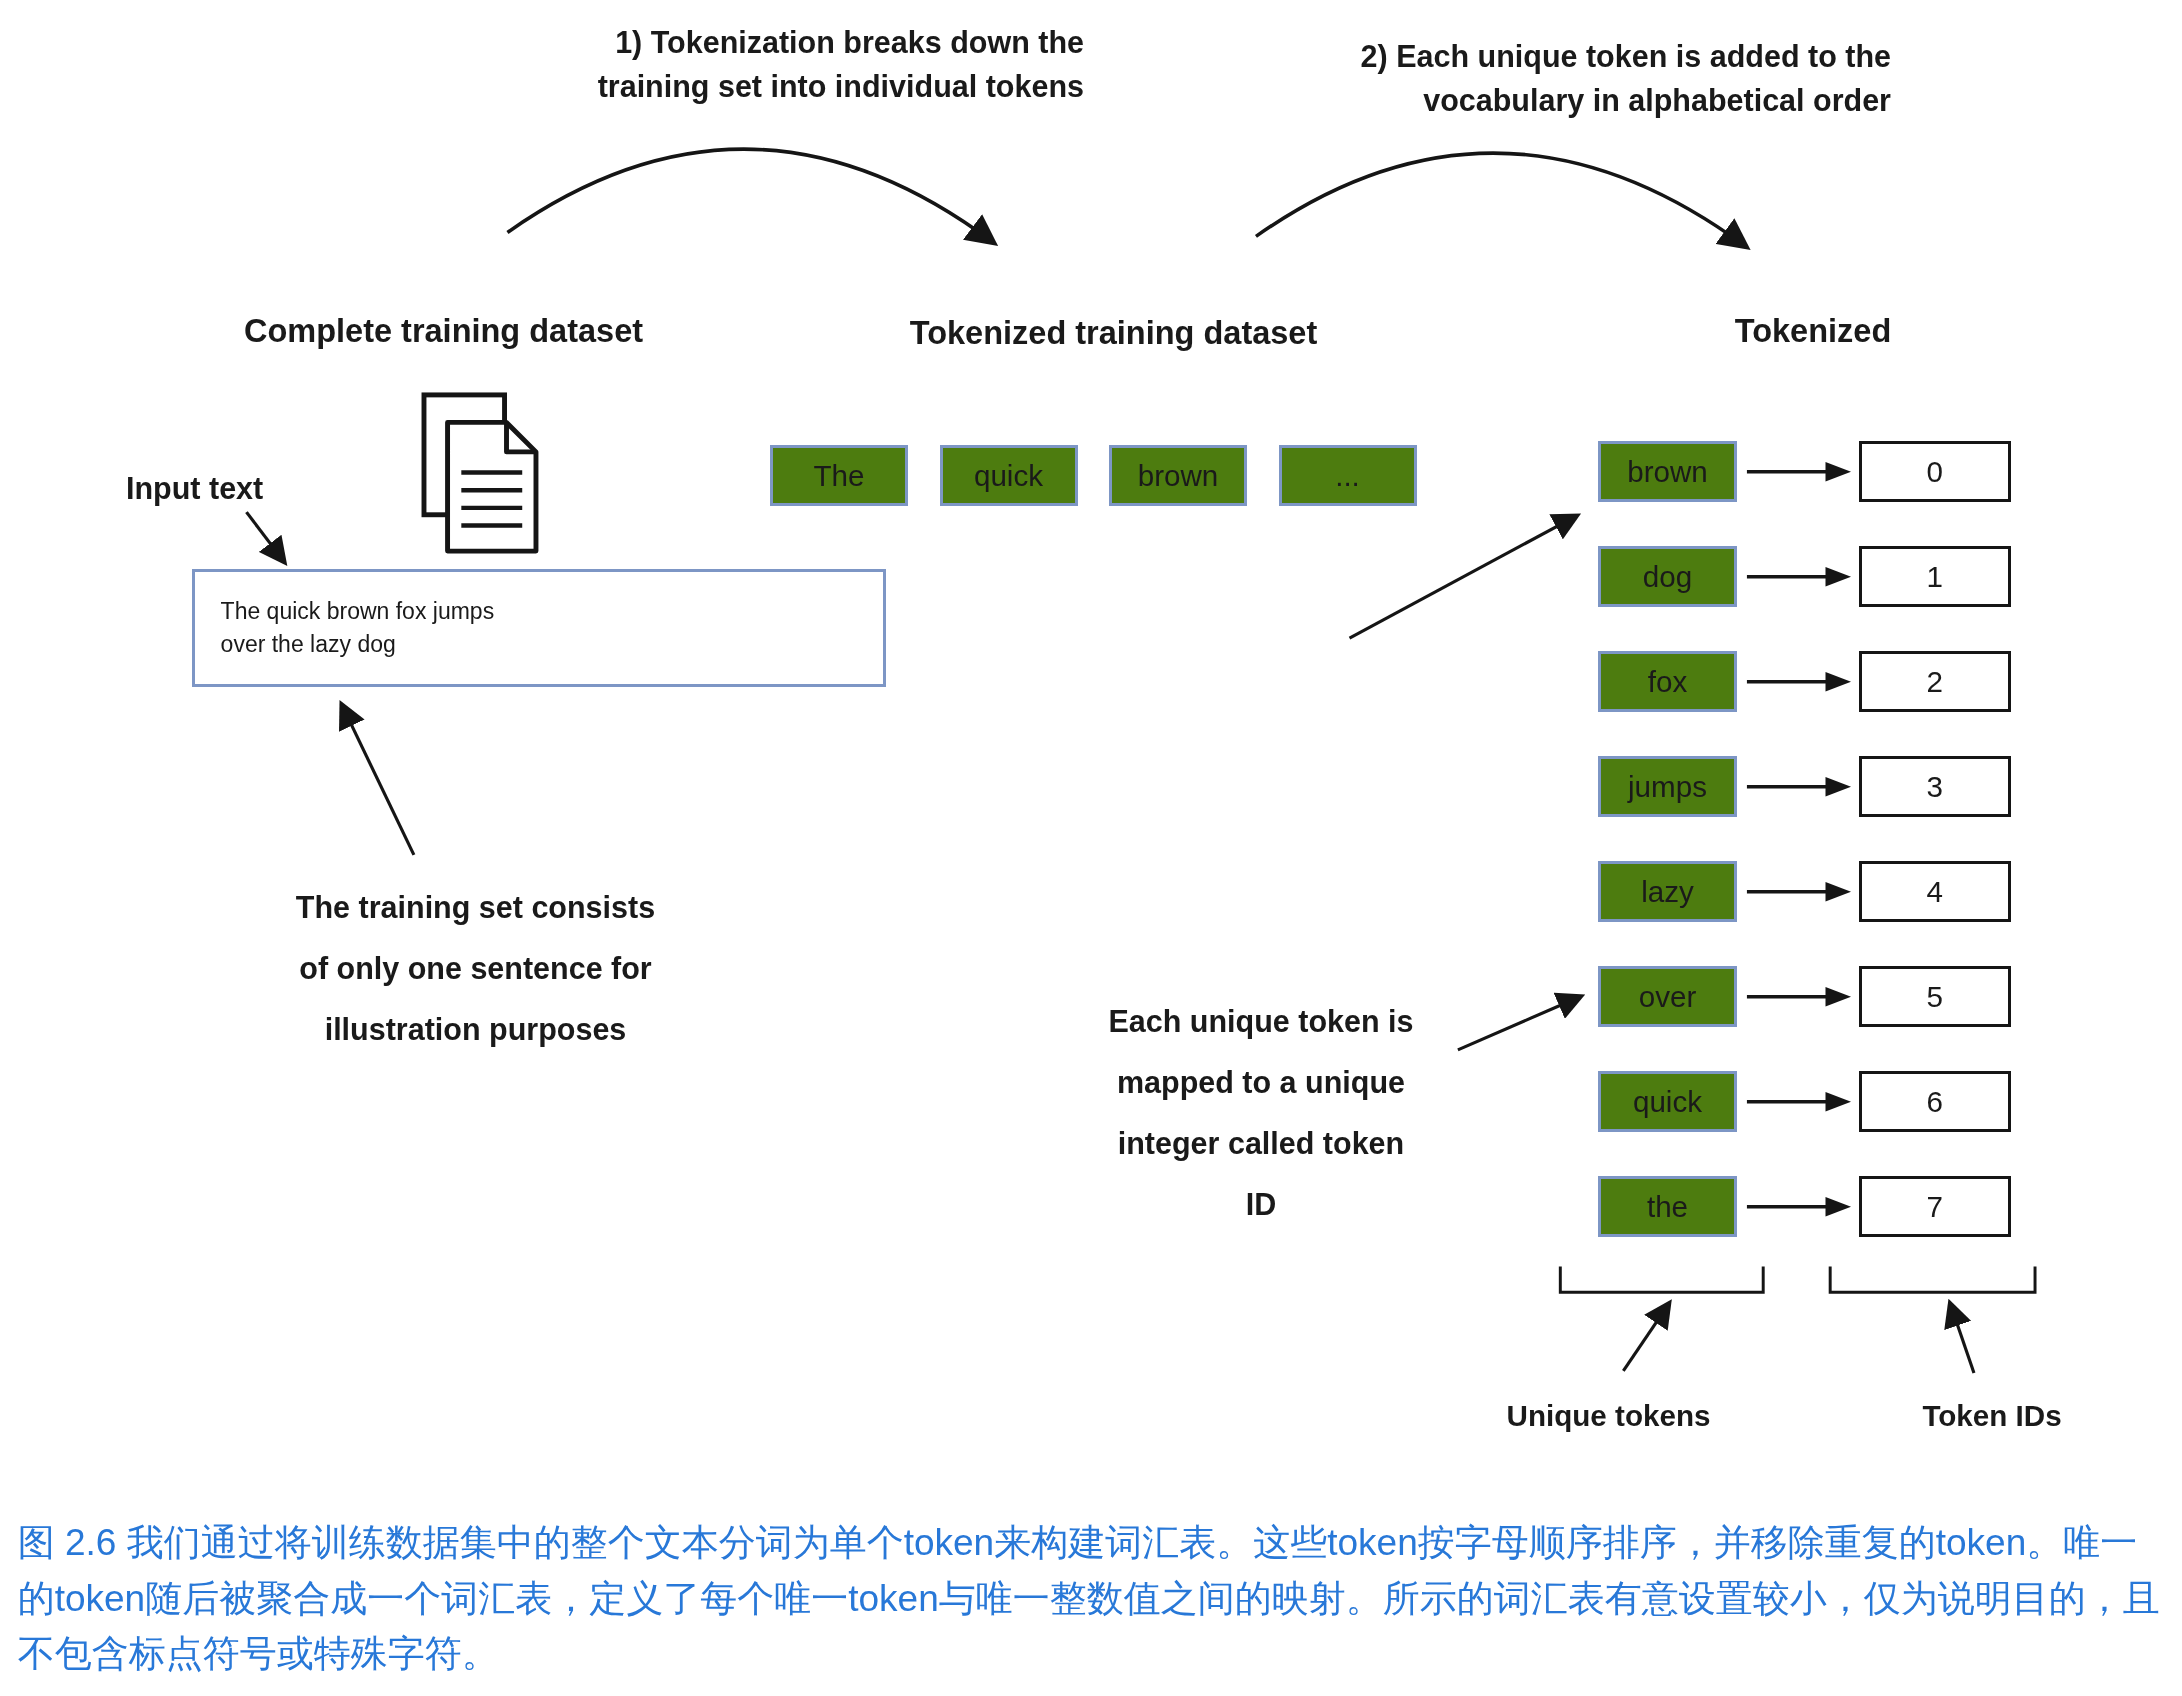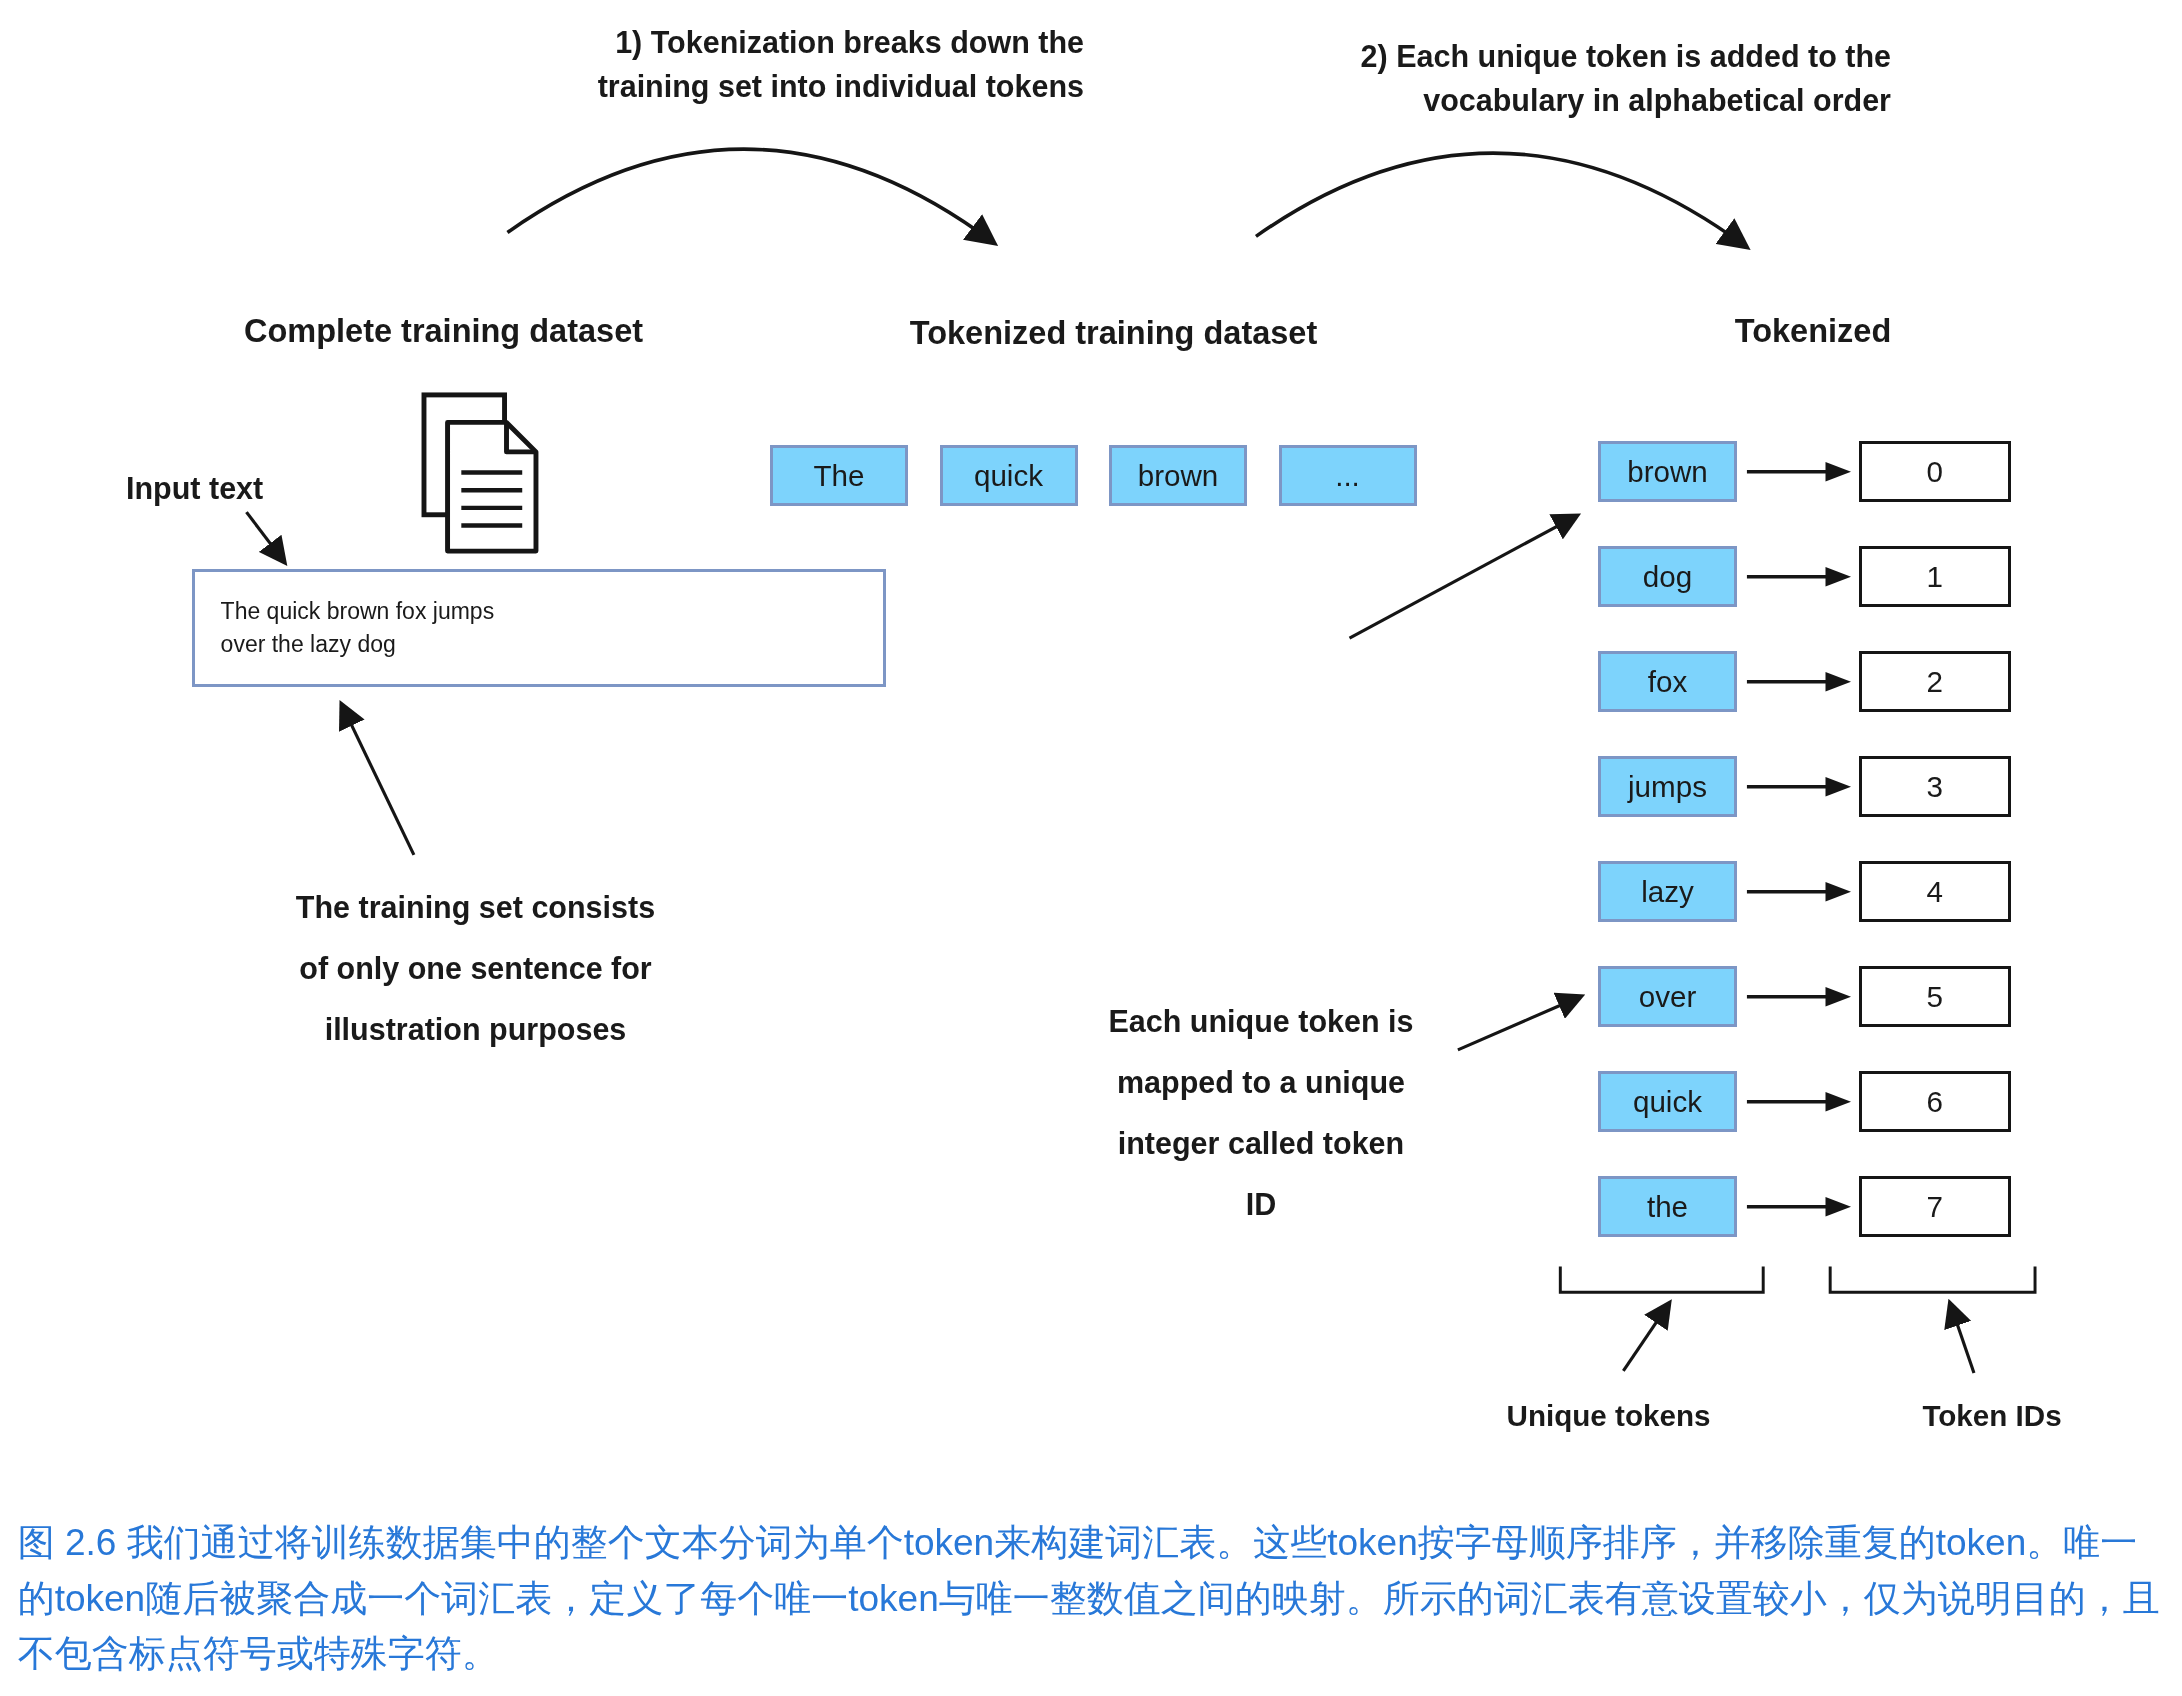--- a/index.html
+++ b/index.html
@@ -33,21 +33,21 @@
     font-size:23px; line-height:1.42;
   }
 
   .note { position:absolute; font-weight:700; font-size:30.5px; line-height:2; text-align:center; }
   #note-left  { left:222px;  top:877px;  width:507px; }
   #note-vocab { left:887px;  top:561px;  width:522px; }
   #note-id    { left:1069px; top:991px; width:384px; }
 
   .token-row { position:absolute; left:770px; top:445px; display:flex; gap:31.5px; }
   .tok-box {
-    border:3px solid var(--box_blue, #7d96c5); background:#7dd3fc;
+    border:3px solid var(--box_blue, #7d96c5); background:#4d7c0f;
     display:flex; align-items:center; justify-content:center;
     font-size:29.6px;
   }
   .token-row .tok-box { width:138px; height:61px; }
 
   .vocab-table { position:absolute; left:1598px; top:441px; }
   .vocab-row { display:flex; align-items:center; margin-bottom:44px; }
   .vocab-row .tok-box { width:139px; height:61px; }
   .row-arrow { margin:0 5.9px; flex:none; }
   .id-box {

